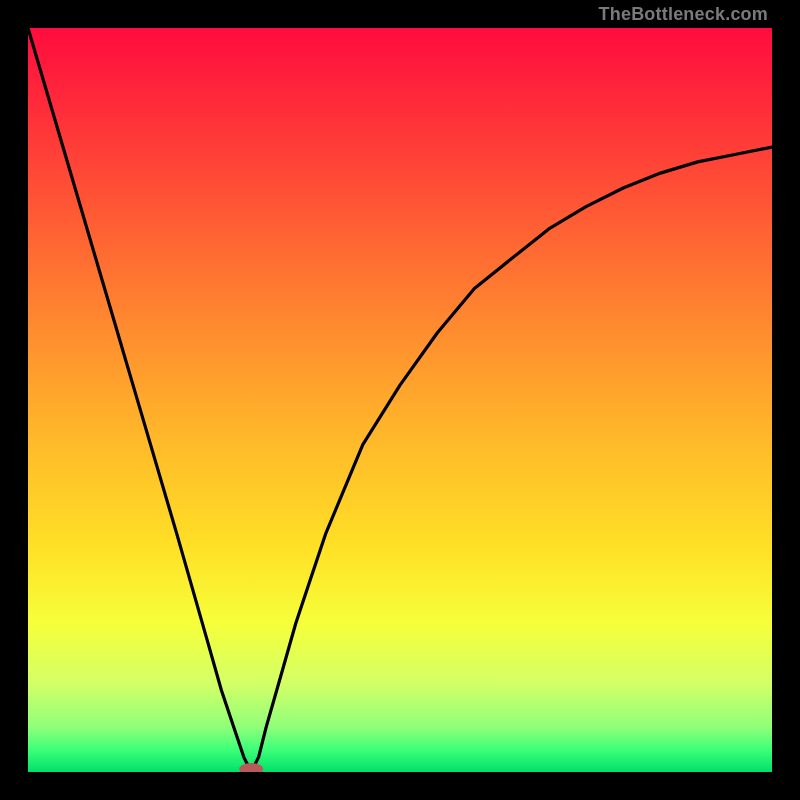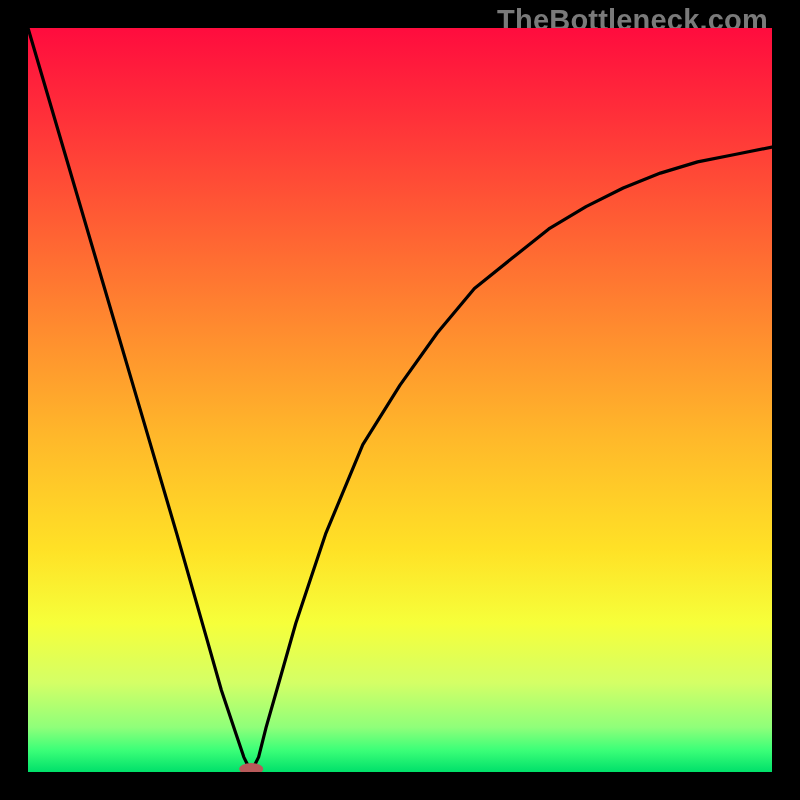--- a/index.html
+++ b/index.html
@@ -31,21 +31,21 @@
     left: 0;
     top: 0;
     width: 744px;
     height: 744px;
   }
   .watermark {
     position: absolute;
     top: 4px;
     right: 32px;
     color: #7a7a7a;
-    font-size: 29px;
+    font-size: 18px;
     font-weight: 600;
     letter-spacing: 0.2px;
   }
   svg { display: block; }
 </style>
 </head>
 <body>
 
 <div class="watermark">TheBottleneck.com</div>
 

